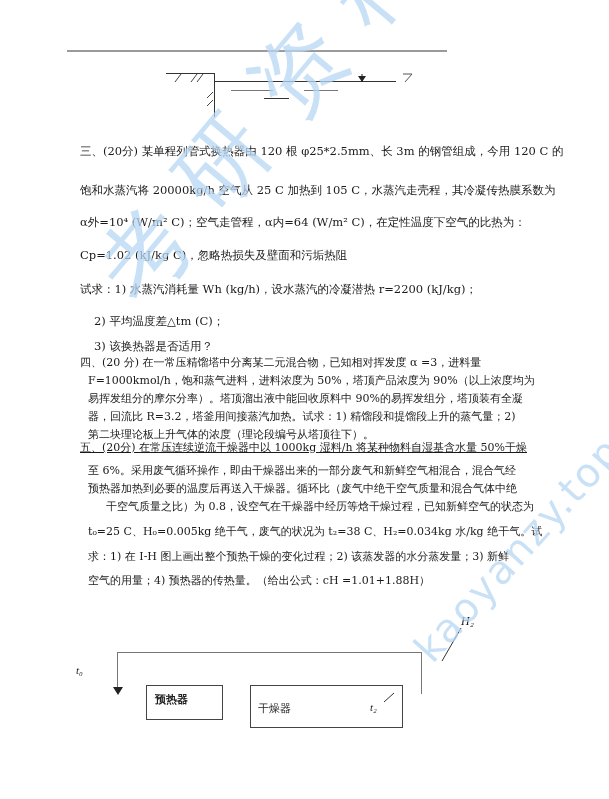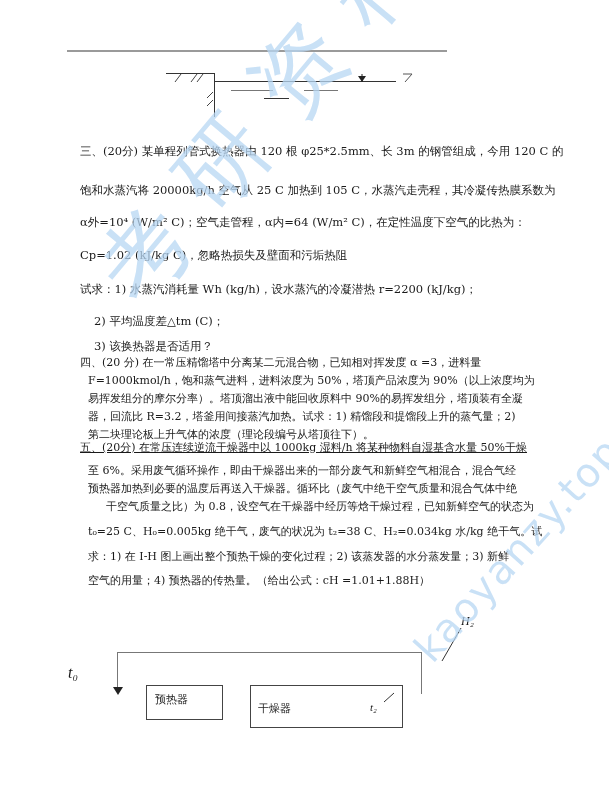--- a/index.html
+++ b/index.html
@@ -75,29 +75,29 @@
 </div>
 
 <div>
 
   <div class="line gray" style="left:117px;top:652px;width:304px;height:1px;"></div>
   <div class="line gray" style="left:117px;top:652px;width:1px;height:36px;"></div>
   <div class="line gray" style="left:421px;top:652px;width:1px;height:42px;"></div>
   <svg class="abs" style="left:112px;top:686px;" width="12" height="10">
     <polygon points="1,1 11,1 6,9" fill="#222"></polygon>
   </svg>
-  <div class="abs ital" style="left:68px;top:664px;font-size:16px;">t₀</div>
+  <div class="abs ital" style="left:76px;top:664px;font-size:11px;">t₀</div>
 
   <div class="abs ital" style="left:461px;top:614px;font-size:12px;">H₂</div>
   <svg class="abs" style="left:440px;top:626px;" width="24" height="38">
     <line x1="21" y1="2" x2="2" y2="35" stroke="#333" stroke-width="1"></line>
   </svg>
 
   <div class="box" style="left:146px;top:685px;width:75px;height:33px;"></div>
-  <div class="boxlabel" style="left:155px;top:692px;">预热器</div>
+  <div class="boxlabel" style="left:155px;top:692px;font-weight:bold;">预热器</div>
 
   <div class="box" style="left:250px;top:685px;width:151px;height:41px;"></div>
   <div class="boxlabel" style="left:258px;top:701px;">干燥器</div>
   <div class="abs ital" style="left:370px;top:701px;font-size:11px;">t₂</div>
   <svg class="abs" style="left:382px;top:692px;" width="14" height="12">
     <line x1="12" y1="1" x2="2" y2="10" stroke="#333" stroke-width="1"></line>
   </svg>
 </div>
 
 <div class="wm" style="left:70px;top:250px;font-size:90px;transform:rotate(-50deg);transform-origin:left top;letter-spacing:30px;">考研资料</div>

